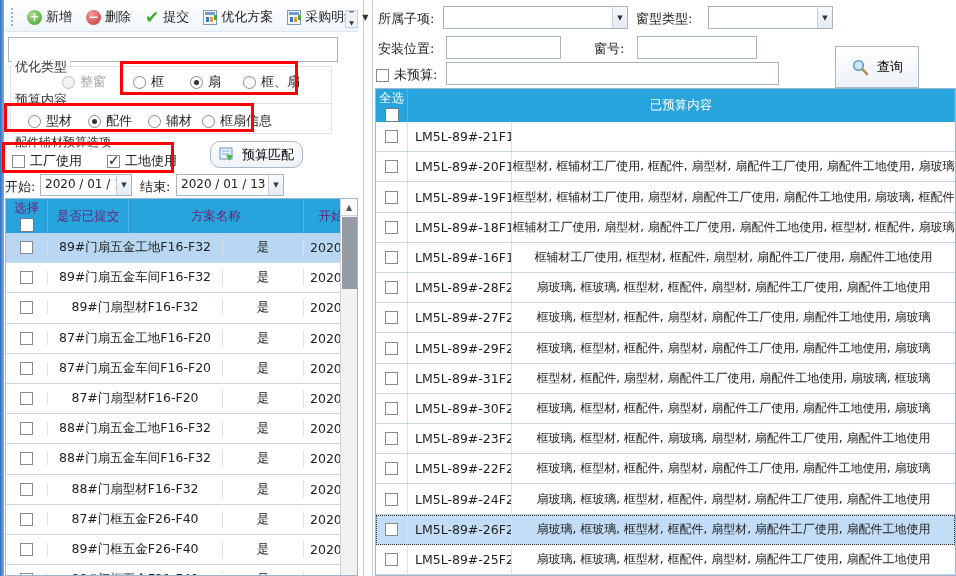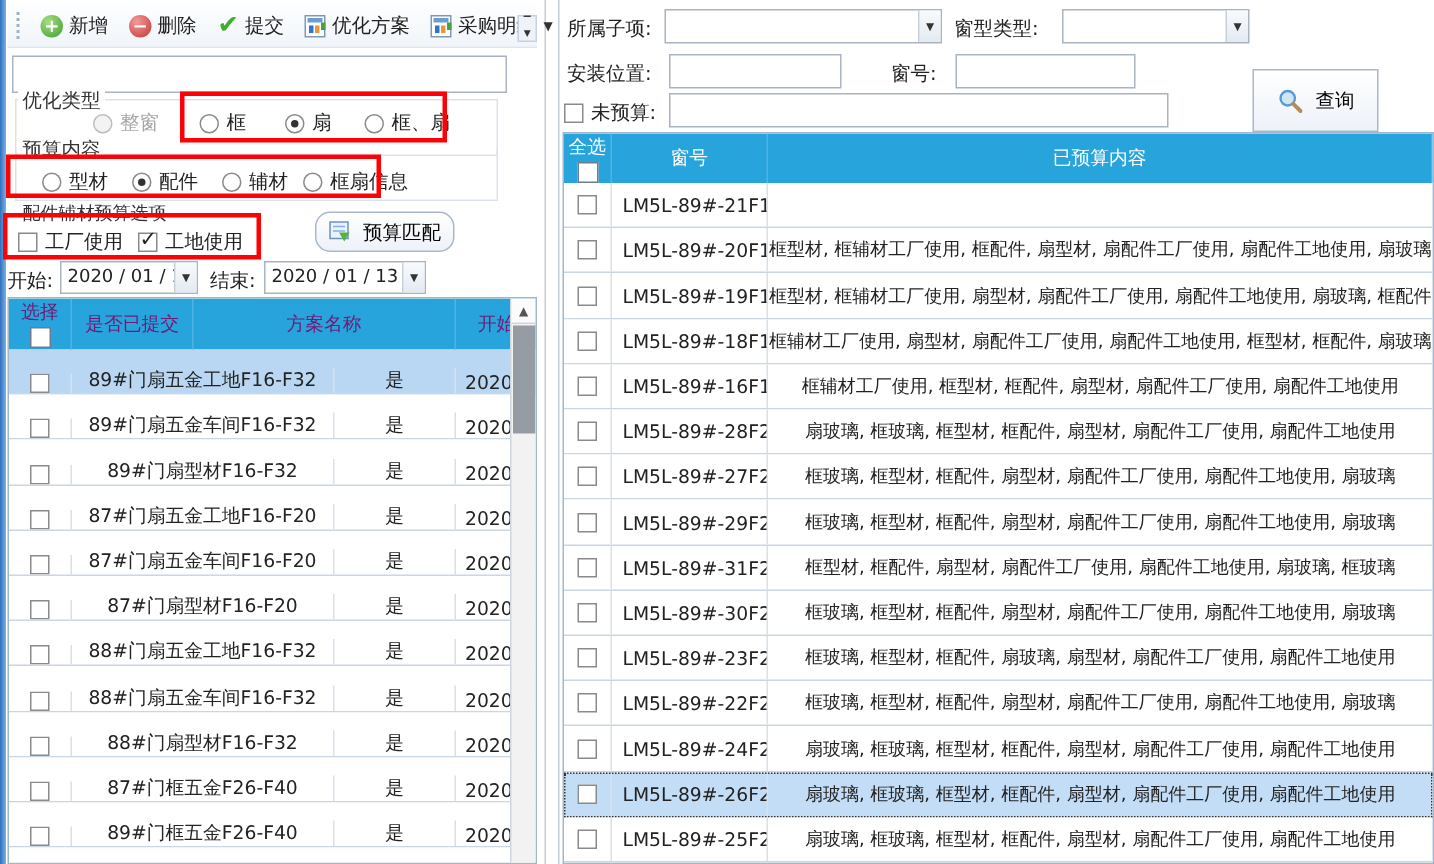--- a/index.html
+++ b/index.html
@@ -43,21 +43,21 @@
   
   #ltable{left:5px;top:198px;width:353px;height:378px;border:1px solid #9fb6cc;background:#fff;overflow:hidden;}
   .lheader{height:34px;background:#27a4dc;color:#701a75;display:flex;font-size:12.5px;}
   .lh{border-right:1px solid #4db3e4;display:flex;align-items:center;justify-content:center;}
   .lh.c1{flex-direction:column;justify-content:flex-start;padding-top:1px;gap:1px;}
   .hcb{width:14px;height:14px;background:#fff;border:1px solid #6c7c8c;}
   .c1{width:42px;flex:none;}
   .c2{width:175px;flex:none;}
   .c3{width:81px;flex:none;}
   .c4{width:55px;flex:none;}
-  .lrow{display:flex;height:30.2px;border-bottom:1px solid #c9d6e3;align-items:flex-end;background:#fff;}
+  .lrow{display:flex;height:30.2px;border-bottom:1px solid #c9d6e3;align-items:center;background:#fff;}
   .lrow.sel{background:#b9d7f2;}
   .lc{display:flex;align-items:center;justify-content:center;border-right:1px solid #d7e1eb;overflow:hidden;white-space:nowrap;font-size:12.5px;}
   .lc.c4{justify-content:flex-start;padding-left:6px;border-right:none;}
   #lscroll{position:absolute;right:0;top:0;width:17px;height:378px;background:#f2f2f2;border-left:1px solid #cfd6dd;z-index:4;}
   .sb-up{height:17px;background:#fbfbfb;border-bottom:1px solid #cfd6dd;font-size:8px;color:#555;display:flex;align-items:center;justify-content:center;cursor:pointer;}
   .sb-thumb{position:absolute;top:18px;left:1px;width:15px;height:72px;background:#959ca4;cursor:pointer;}
   
   #rtable{left:375px;top:88px;width:581px;height:488px;border:1px solid #9fb6cc;background:#fff;overflow:hidden;display:flex;flex-direction:column;}
   .rheader{height:33px;background:#27a4dc;color:#fff;display:flex;flex:none;font-size:12.5px;}
   .rh{border-right:1px solid #4db3e4;display:flex;align-items:center;justify-content:center;}
@@ -149,21 +149,21 @@
     <i class="rdot"></i>
     <span>框扇信息</span>
   </div>
 <div class="redbox abs" style="left:4px;top:103px;width:250px;height:29px;"></div>
 
 <span class="glabel abs" style="left:12px;top:134px;font-size:12px;">配件辅材预算选项</span>
 <div class="chk abs" style="left:12px;top:152px;">
     <i class="cbox"></i>
     <span>工厂使用</span>
   </div>
-<div class="chk abs on" style="left:92px;top:152px;">
+<div class="chk abs on" style="left:107px;top:152px;">
     <i class="cbox"></i>
     <span>工地使用</span>
   </div>
 <div class="redbox abs" style="left:2px;top:142px;width:172px;height:31px;"></div>
 
 <button class="btn abs" style="left:210px;top:141px;width:93px;height:27px;border-radius:10px;">
   <svg width="16" height="15" viewBox="0 0 16 15">
       <rect x="1" y="1" width="12" height="11" fill="#eaf3fc" stroke="#6d93bd"></rect>
       <line x1="3" y1="4" x2="11" y2="4" stroke="#7fb2e5"></line>
       <line x1="3" y1="7" x2="11" y2="7" stroke="#7fb2e5"></line>
@@ -326,21 +326,20 @@
     </svg>
   <span>查询</span>
 </button>
 
 <div id="rtable" class="abs">
   <div class="rheader">
     <span class="rh r1">
         <span>全选</span>
         <i class="hcb"></i>
       </span>
-    <span class="rh r2">窗号</span>
     <span class="rh r3">已预算内容</span>
   </div>
   <div id="rbody">
       <div class="rrow">
         <span class="rc r1">
           <i class="cbox"></i>
         </span>
         <span class="rc r2">LM5L-89#-21F19</span>
       </div>
       <div class="rrow">

